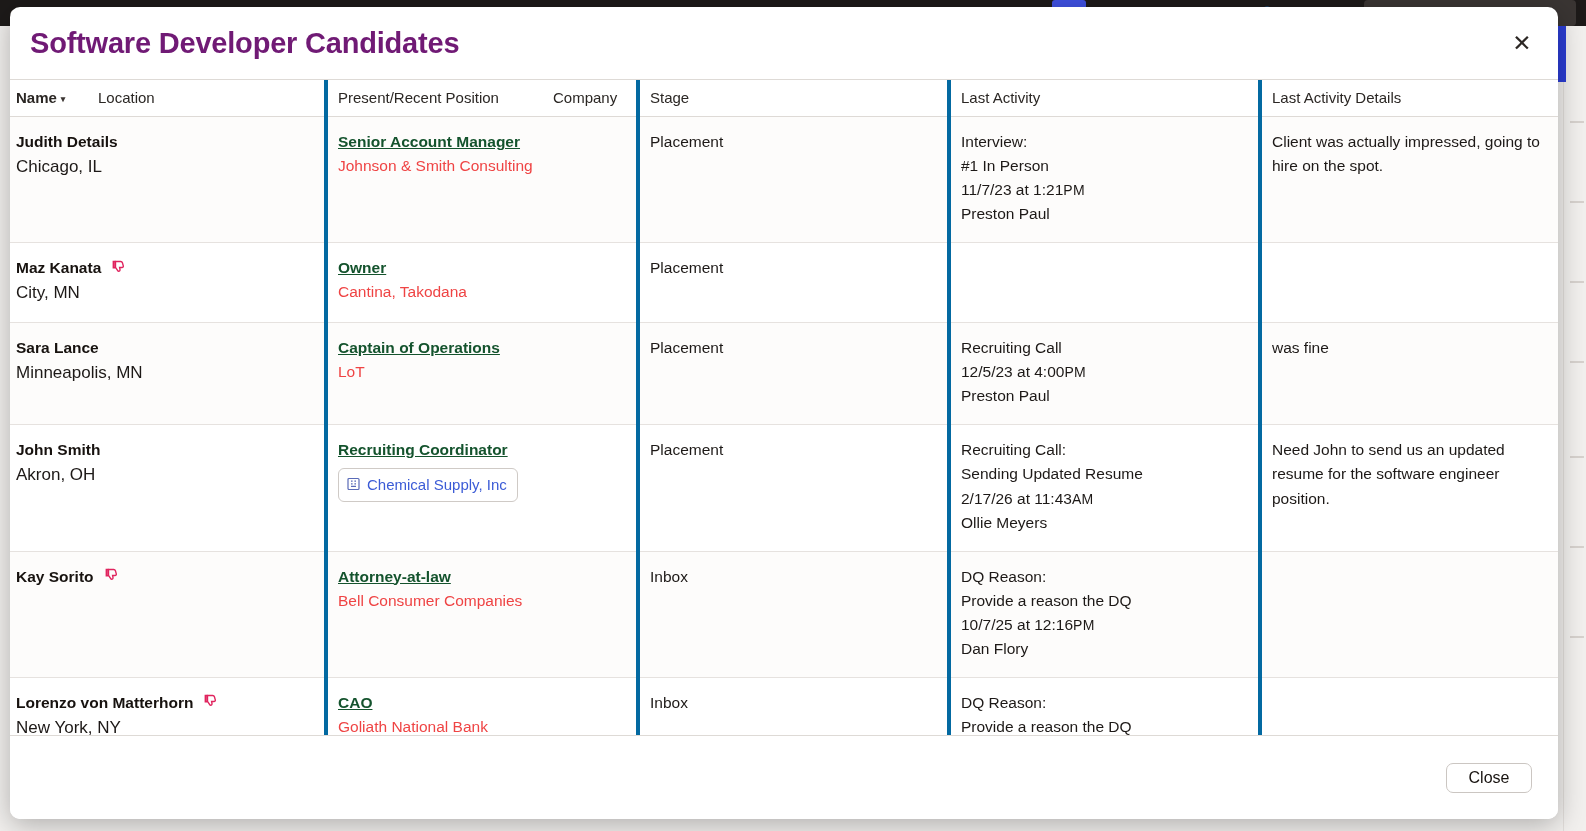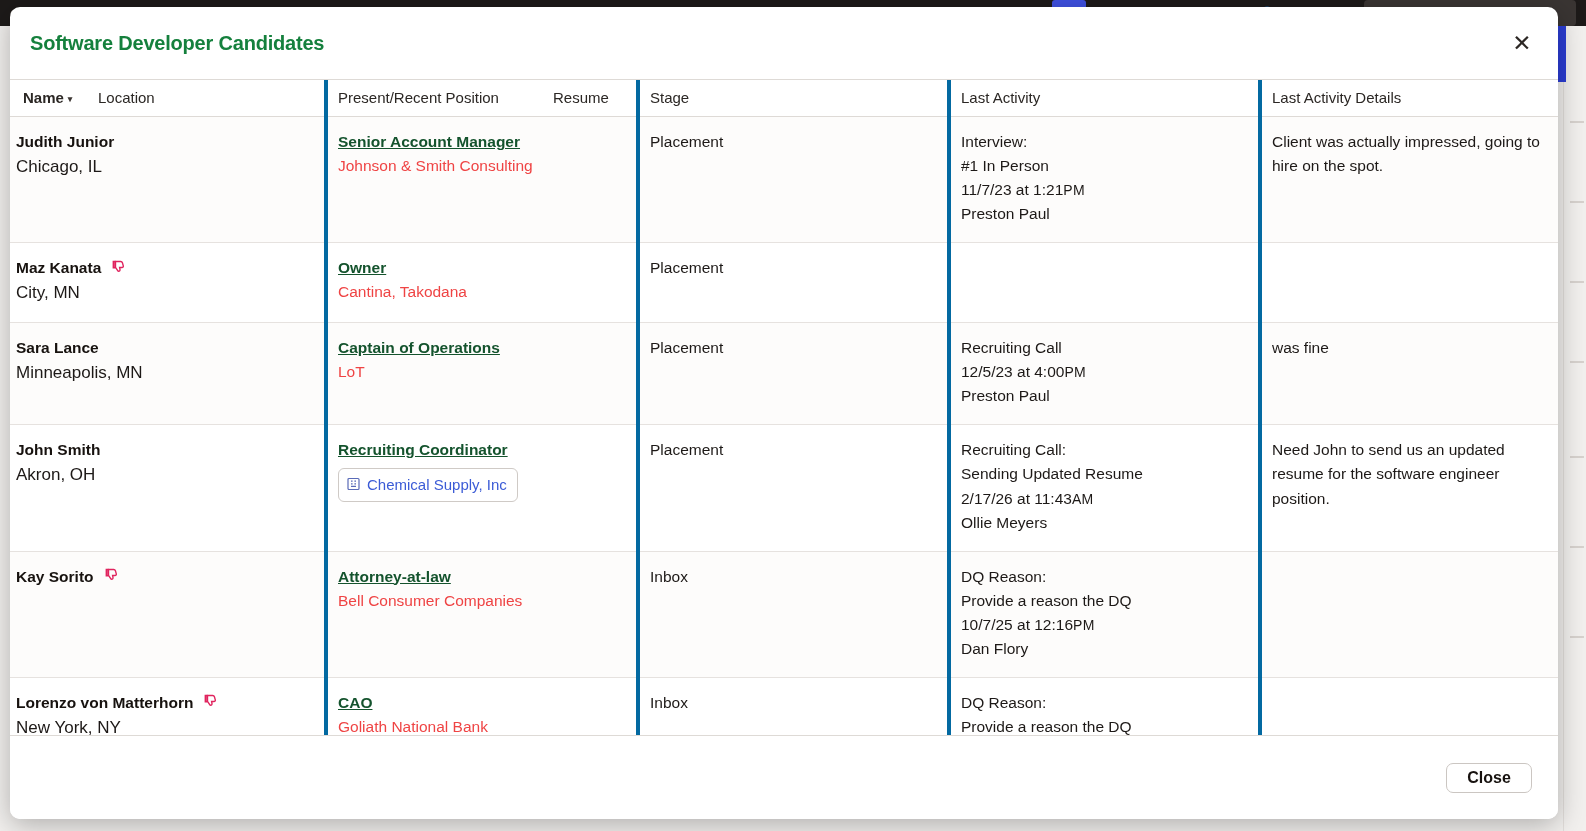--- a/index.html
+++ b/index.html
@@ -128,23 +128,23 @@
   .modal-header {
     height: 72px;
     flex: 0 0 72px;
     display: flex;
     align-items: center;
     justify-content: space-between;
     padding: 0 20px 0 20px;
     box-sizing: border-box;
   }
   .modal-title {
-    font-size: 20px;
+    font-size: 29px;
     font-weight: bold;
-    color: #15803d;
+    color: #701a75;
     letter-spacing: -0.2px;
   }
   .close-x {
     width: 32px;
     height: 32px;
     display: flex;
     align-items: center;
     justify-content: center;
     font-size: 23px;
     color: #2c2724;
@@ -172,21 +172,21 @@
     font-weight: normal;
     color: #2b2724;
     padding: 9px 10px 10px 10px;
     border-bottom: 1px solid #dedad6;
     background: #ffffff;
     vertical-align: middle;
     white-space: nowrap;
   }
   table.grid th.name-col {
     font-weight: bold;
-    padding-left: 13px;
+    padding-left: 6px;
   }
   .th-inner {
     display: flex;
     align-items: center;
     gap: 4px;
   }
   .sort-caret {
     font-size: 9px;
     color: #3a3431;
     position: relative;
@@ -288,21 +288,20 @@
     min-width: 86px;
     height: 30px;
     border: 1px solid #cbc6c2;
     border-radius: 7px;
     background: #ffffff;
     font-size: 16px;
     color: #17120f;
     cursor: pointer;
     padding: 0 18px;
     font-family: "Liberation Sans", sans-serif;
-    font-weight: bold;
   }
 </style>
 </head>
 <body>
 
 <div id="app">
 
   <div class="bg-topbar">
     <div class="bg-nav">
       <span>ople</span>
@@ -354,31 +353,31 @@
         <thead>
           <tr>
             <th class="name-col">
               <div class="th-inner">
                 <span>Name</span>
                 <span class="sort-caret">▾</span>
               </div>
             </th>
             <th class="col-div">Location</th>
             <th>Present/Recent Position</th>
-            <th class="col-div">Resume</th>
+            <th class="col-div">Company</th>
             <th class="col-div">Stage</th>
             <th class="col-div">Last Activity</th>
             <th>Last Activity Details</th>
           </tr>
         </thead>
         <tbody id="tbody">
             <tr class="row">
               <td colspan="2" class="c-name col-div">
                 <div class="nm-line">
-                  <span class="nm">Judith Junior</span>
+                  <span class="nm">Judith Details</span>
                 </div>
                 <div class="loc">Chicago, IL</div>
               </td>
               <td colspan="2" class="c-position col-div">
                 <div class="pos-title">Senior Account Manager</div>
                 <div class="pos-company">Johnson &amp; Smith Consulting</div>
               </td>
               <td class="c-stage col-div">Placement</td>
               <td class="c-activity col-div">
                 <div class="la-line">Interview:</div>

